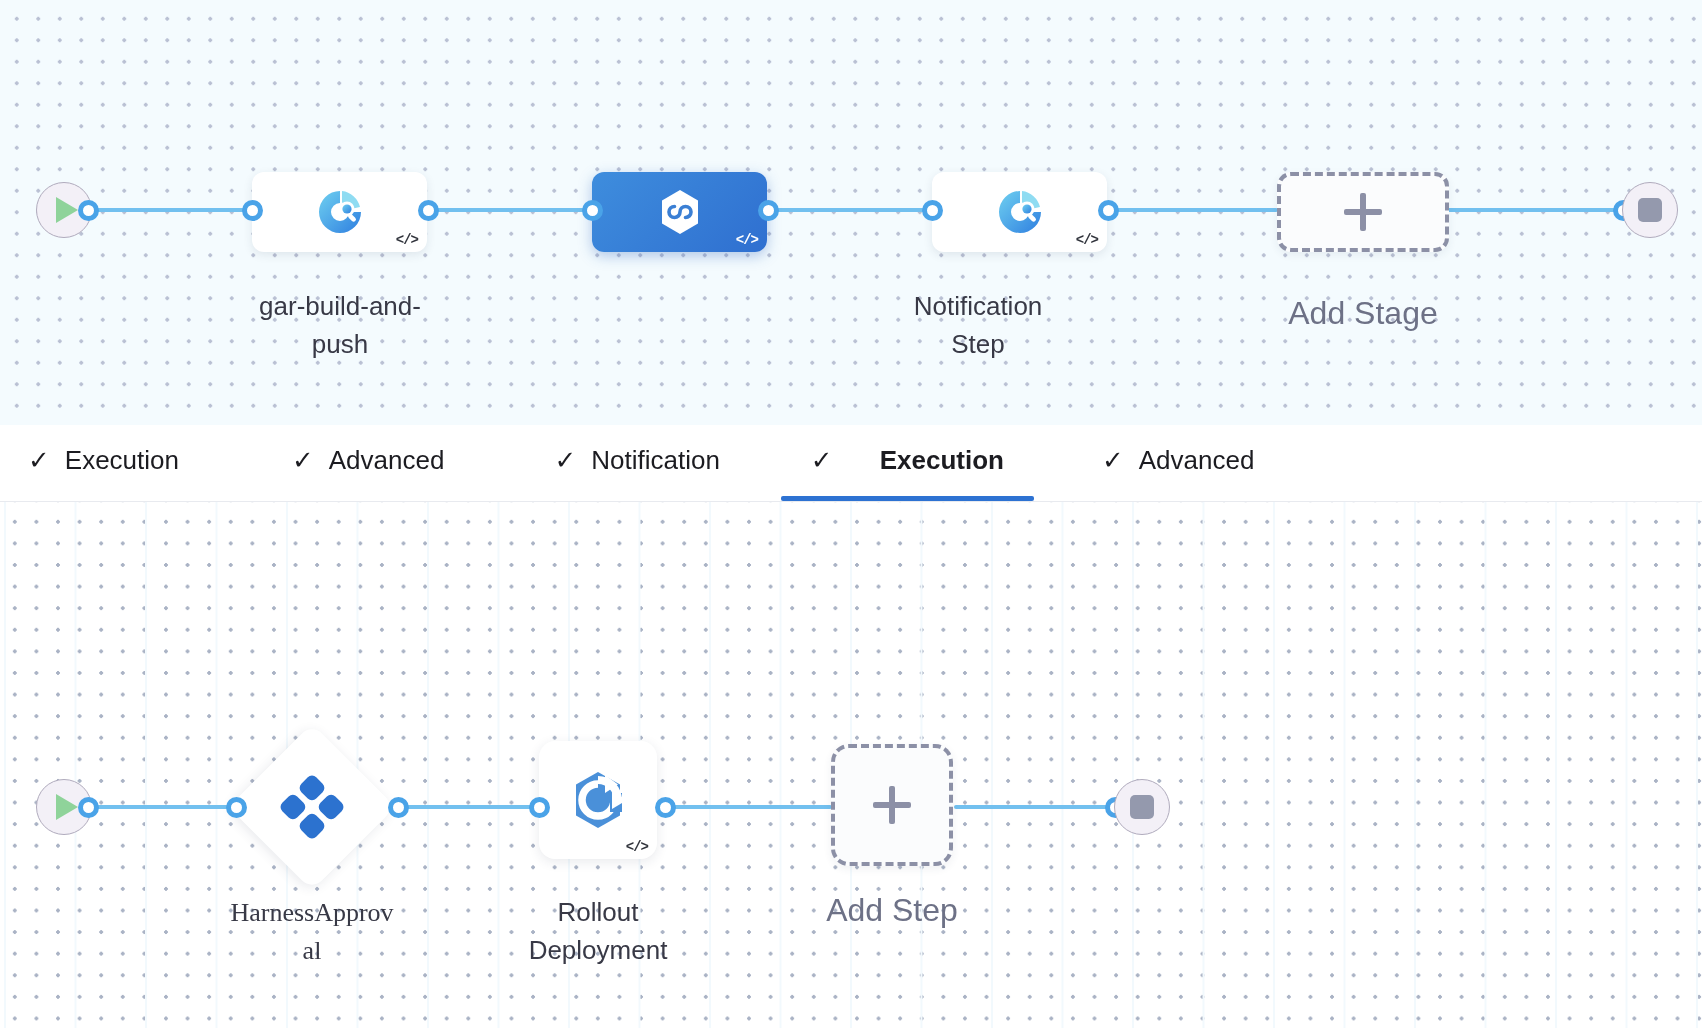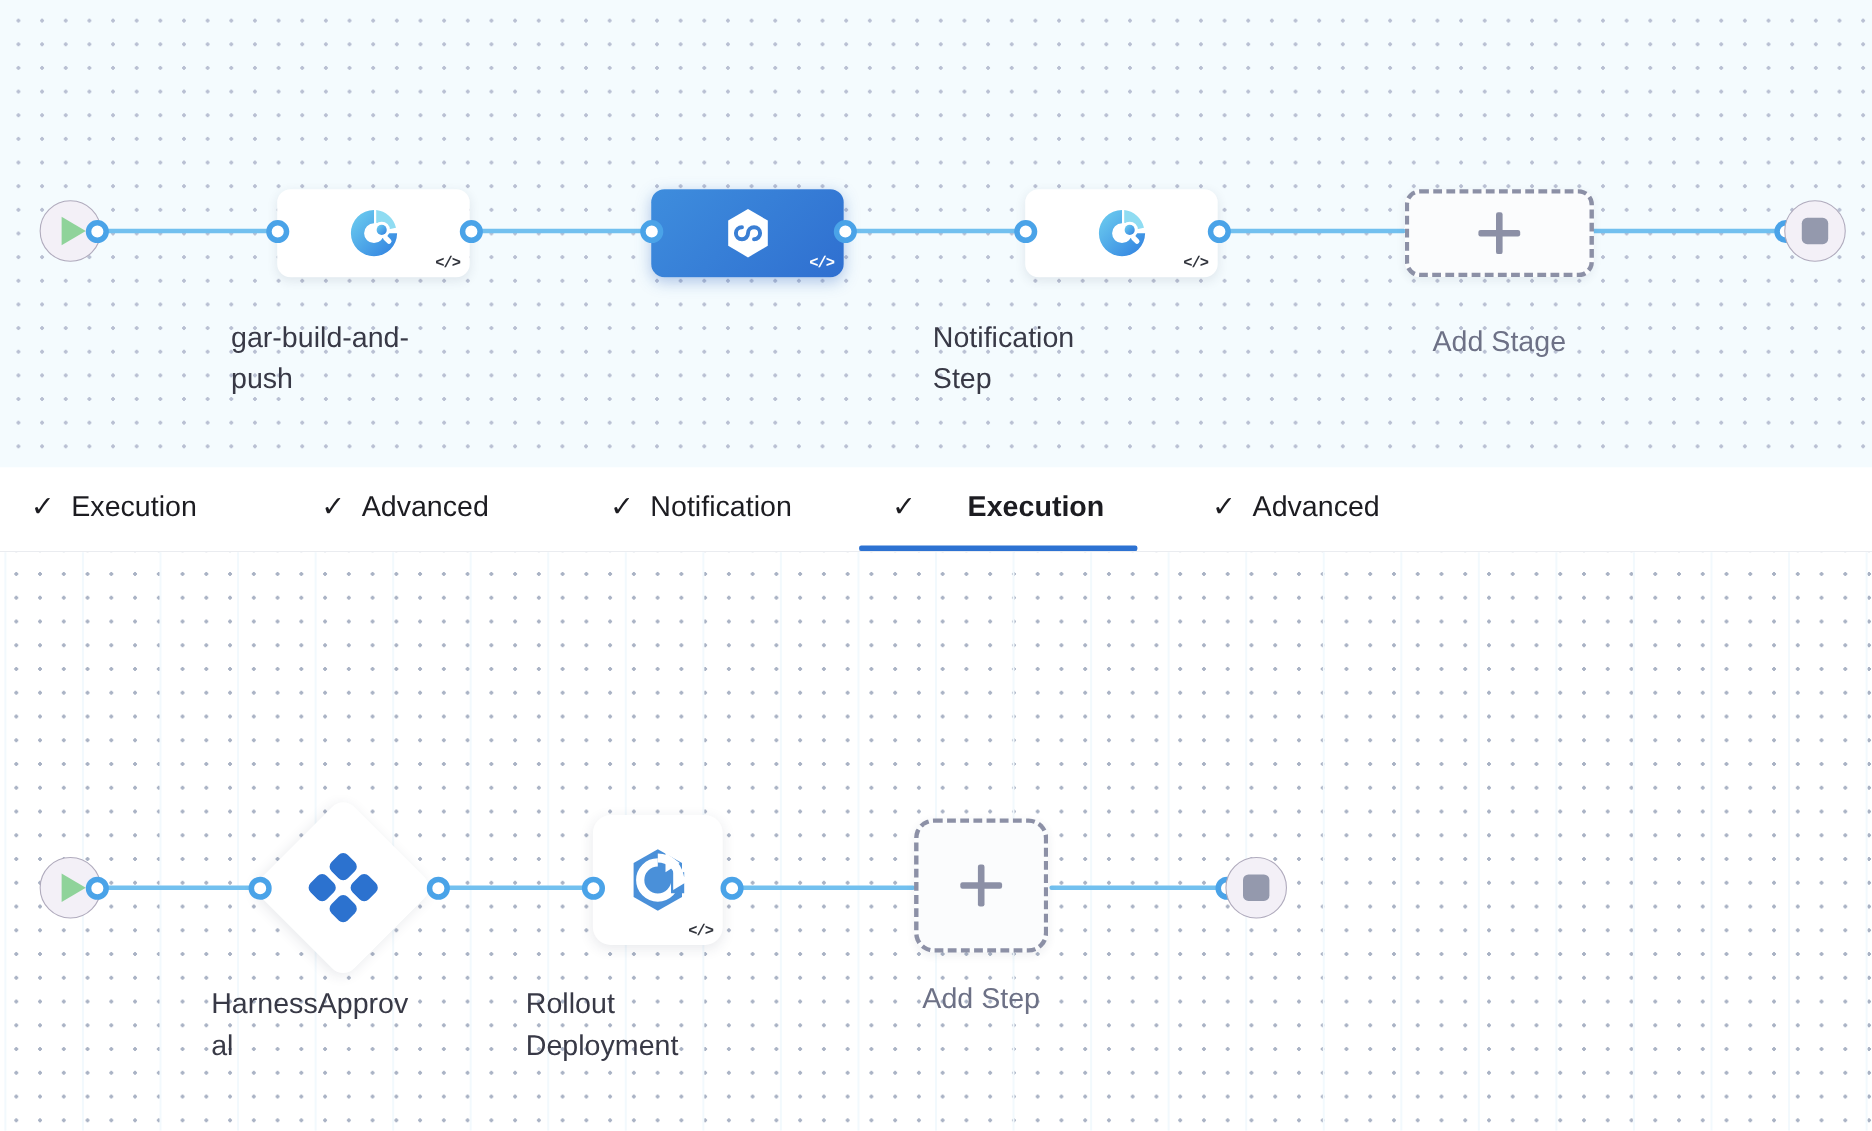--- a/index.html
+++ b/index.html
@@ -90,40 +90,40 @@
     box-shadow:0 4px 14px rgba(45,100,190,.35);
   }
   .code-badge{
     position:absolute;right:9px;bottom:4px;font-size:14px;
     font-family:"Liberation Mono","DejaVu Sans Mono",monospace;
     color:#31343c;font-weight:700;letter-spacing:-1px;
   }
   .stage-node.selected .code-badge{color:#ffffff;}
 
   .node-label{
-    position:absolute;font-size:26px;color:#383946;
+    position:absolute;text-align:center;font-size:26px;color:#383946;
     line-height:1.45;
   }
 
   
   .add-node{
     position:absolute;background:#fbfcfd;border:4px dashed #8c90a6;
     box-sizing:border-box;display:flex;align-items:center;justify-content:center;
     box-shadow:0 3px 8px rgba(40,50,80,.07);
   }
   .add-node .plus{
     position:relative;width:38px;height:38px;
   }
   .add-node .plus:before,.add-node .plus:after{
     content:"";position:absolute;background:#8c90a6;border-radius:2px;
   }
   .add-node .plus:before{left:0;top:16px;width:38px;height:6px;}
   .add-node .plus:after{top:0;left:16px;width:6px;height:38px;}
   .add-label{
-    position:absolute;text-align:center;font-size:26px;color:#6d7186;
+    position:absolute;text-align:center;font-size:32px;color:#6d7186;
   }
 
   
   .diamond-node{
     position:absolute;width:118px;height:118px;background:#ffffff;
     transform:rotate(45deg);border-radius:14px;
     box-shadow:0 3px 12px rgba(40,50,80,.10);
   }
   .diamond-icon{
     position:absolute;width:70px;height:70px;
@@ -260,21 +260,21 @@
       <g transform="rotate(45 34 34)">
         <rect x="10" y="10" width="21" height="21" rx="6" fill="#2c72cf"></rect>
         <rect x="37" y="10" width="21" height="21" rx="6" fill="#2c72cf"></rect>
         <rect x="10" y="37" width="21" height="21" rx="6" fill="#2c72cf"></rect>
         <rect x="37" y="37" width="21" height="21" rx="6" fill="#2c72cf"></rect>
       </g>
     </svg>
   </div>
   <div class="port" style="left:226px;top:295px;"></div>
   <div class="port" style="left:388px;top:295px;"></div>
-  <div class="node-label" style="left:192px;top:392px;width:240px;">
+  <div class="node-label" style="left:192px;top:392px;width:240px;font-family:Liberation Serif, serif;">
     <span>HarnessApprov</span><br>
     <span>al</span>
   </div>
 
   <div class="step-node" style="left:539px;top:239px;">
     <svg width="66" height="66" viewBox="0 0 66 66">
       <path d="M33 5 L55 17.5 L55 48.5 L33 61 L11 48.5 L11 17.5 Z" fill="#4a90d9"></path>
       <path d="M33 17 a16 16 0 1 0 16 16" fill="none" stroke="#ffffff" stroke-width="7.5" stroke-linecap="butt"></path>
       <path d="M40 8 L53 17.5 L40 26 Z" fill="#ffffff"></path>
       <path d="M45 26 L57 26 L57 45 L45 45 Z" fill="#4a90d9"></path>

